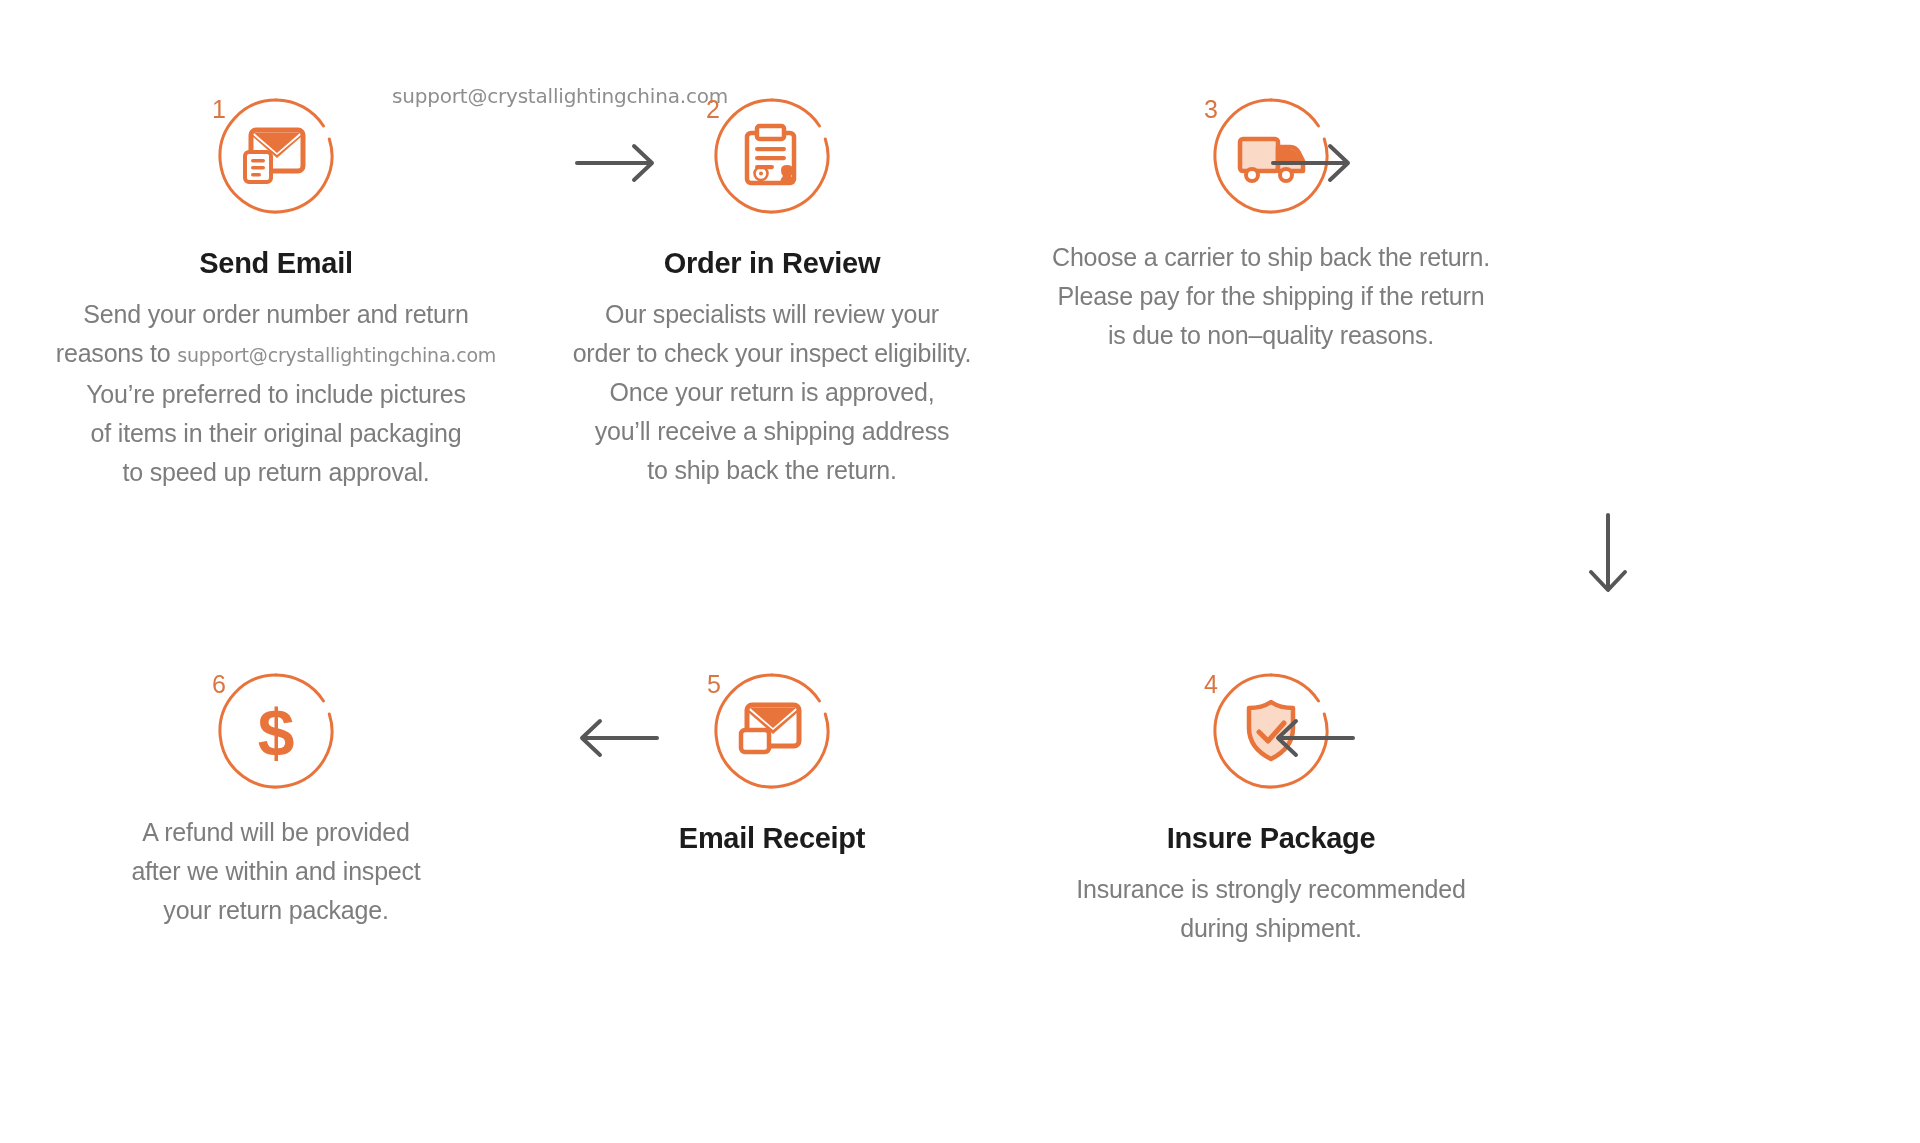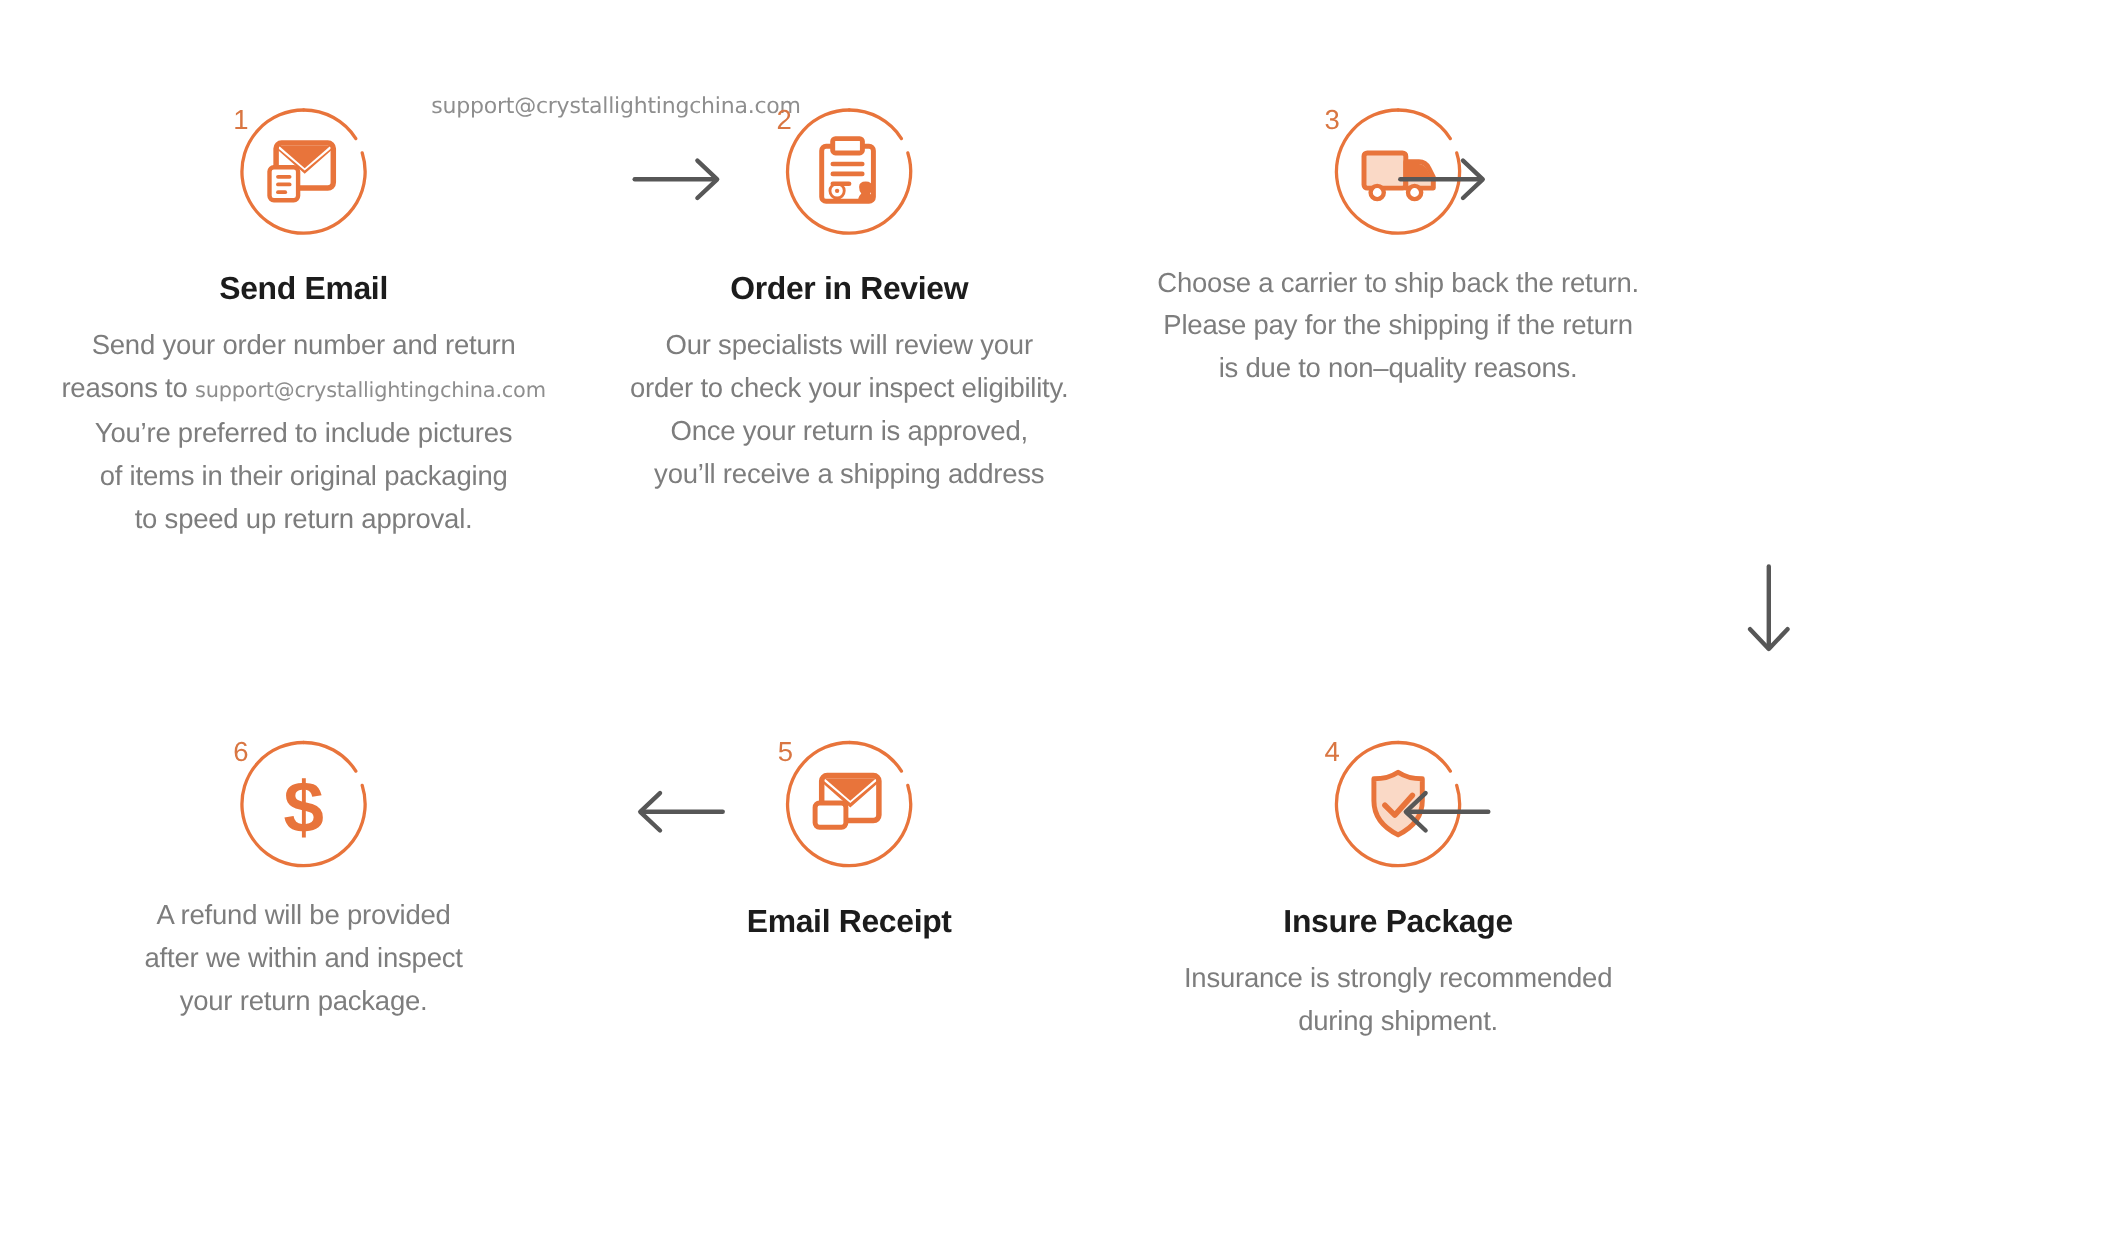--- a/index.html
+++ b/index.html
@@ -169,20 +169,21 @@
           <path d="M76 70 q6 0 6 5 q0 4 -2 6 q3 3 3 7 h-14 q0 -4 3 -7 q-2 -2 -2 -6 q0 -5 6 -5 z" fill="#E8743B"></path>
         </svg>
       </div>
     </div>
     <div class="step-title">Order in Review</div>
     <div class="step-body">
       <span class="ln">Our specialists will review your</span>
       <span class="ln">order to check your inspect eligibility.</span>
       <span class="ln">Once your return is approved,</span>
       <span class="ln">you’ll receive a shipping address</span>
+      <span class="ln">to ship back the return.</span>
     </div>
   </div>
 
   <div class="step step-r1 col-3">
     <div class="badge-wrap">
       <span class="step-num num-3">3</span>
       <div class="badge">
         <svg width="122" height="122" viewBox="0 0 122 122">
           <path d="M61 5 A56 56 0 0 1 108.5 31" fill="none" stroke="#E8743B" stroke-width="3" stroke-linecap="round"></path>
           <path d="M114.3 44 A56 56 0 1 1 61 5" fill="none" stroke="#E8743B" stroke-width="3" stroke-linecap="round"></path>

